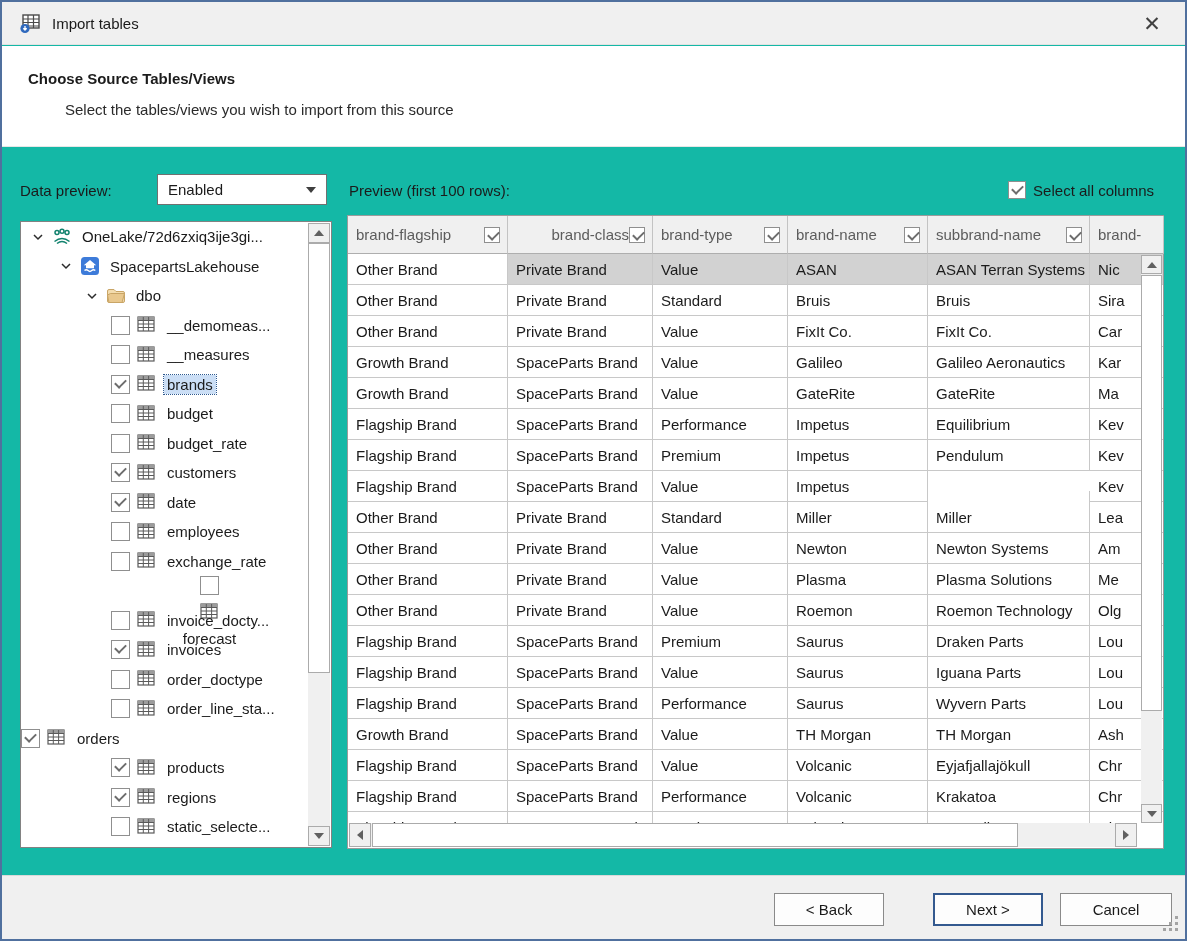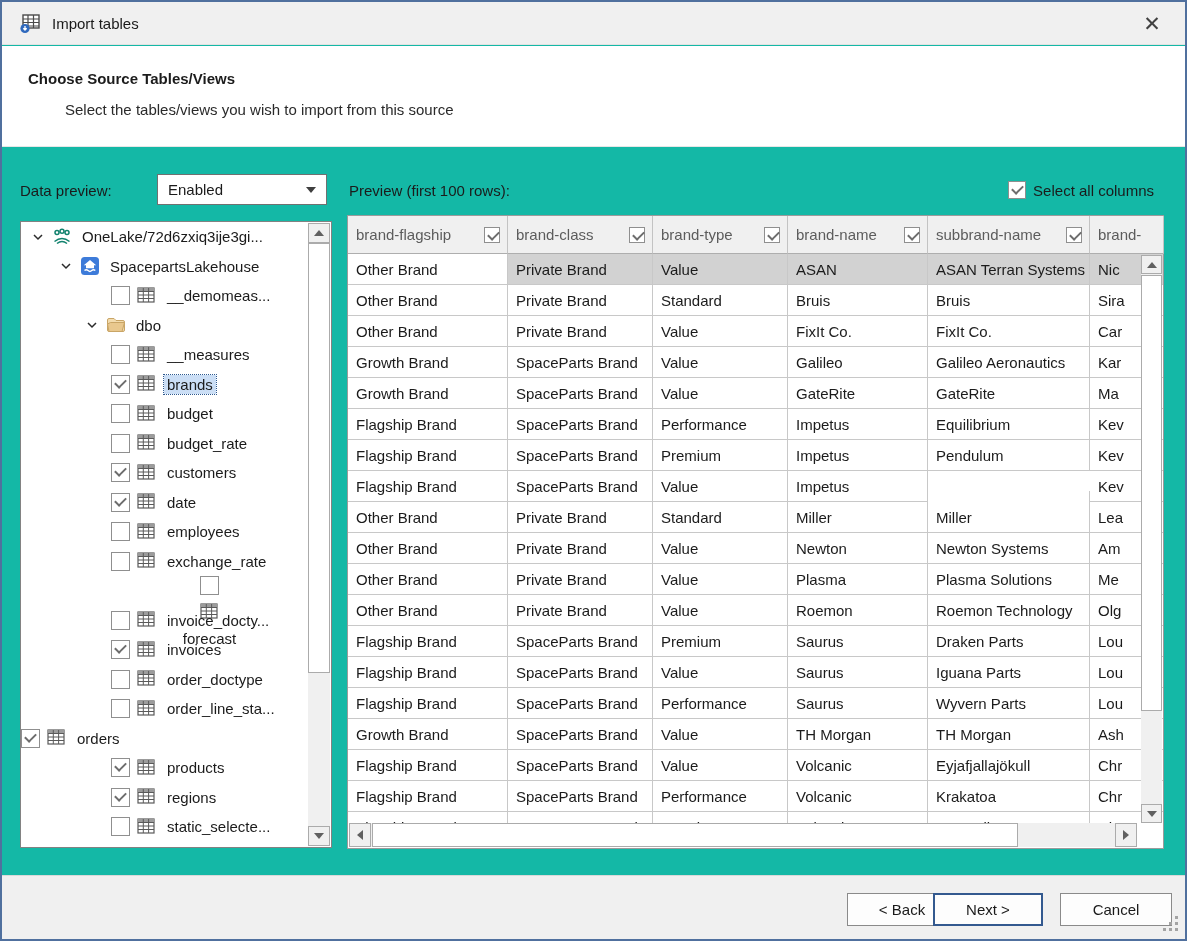--- a/index.html
+++ b/index.html
@@ -149,44 +149,44 @@
           </span>
           <span class="ticon">
             <svg width="20" height="20" viewBox="0 0 20 20">
               <rect x="1" y="1" width="18" height="18" rx="3.5" fill="#3d7bd9"></rect>
               <path d="M10 4 L16.2 9.2 H14 V12.2 H6 V9.2 H3.8 Z" fill="#ffffff"></path>
               <path d="M4.5 14.6 q1.8 -1.6 3.6 0 t3.6 0 t3.6 0" stroke="#ffffff" stroke-width="1.4" fill="none"></path>
             </svg>
           </span>
           <span class="tlabel">SpacepartsLakehouse</span>
         </div>
-        <div class="tree-row" style="padding-left: 90px;">
-          <span class="cb"></span>
-          <span class="ticon">
-            <svg width="18" height="18" viewBox="0 0 18 18">
-              <rect x="1" y="2" width="16" height="14" fill="#ffffff" stroke="#5a5a5a" stroke-width="1.2"></rect>
-              <rect x="1" y="2" width="16" height="3.5" fill="#9c9c9c"></rect>
-              <path d="M1 5.5 H17 M1 9 H17 M1 12.5 H17 M6.3 2 V16 M11.6 2 V16" stroke="#5a5a5a" stroke-width="1"></path>
-            </svg>
-          </span>
-          <span class="tlabel">__demomeas...</span>
-        </div>
         <div class="tree-row" style="padding-left: 64px;">
           <span class="chev">
             <svg width="14" height="14" viewBox="0 0 14 14">
               <path d="M3 5 L7 9 L11 5" stroke="#2b2b2b" stroke-width="1.5" fill="none"></path>
             </svg>
           </span>
           <span class="ticon">
             <svg width="20" height="20" viewBox="0 0 20 20">
               <path d="M1.5 5 a1.5 1.5 0 0 1 1.5 -1.5 H8 l2 2 h7 a1.5 1.5 0 0 1 1.5 1.5 V15 a1.5 1.5 0 0 1 -1.5 1.5 H3 A1.5 1.5 0 0 1 1.5 15 Z" fill="#f3dcae" stroke="#c9a566"></path>
               <path d="M1.5 9 L4.5 7.5 H18.5 L16 16.5 H3 Z" fill="#e9c88e" stroke="#c9a566"></path>
             </svg>
           </span>
           <span class="tlabel">dbo</span>
+        </div>
+        <div class="tree-row" style="padding-left: 90px;">
+          <span class="cb"></span>
+          <span class="ticon">
+            <svg width="18" height="18" viewBox="0 0 18 18">
+              <rect x="1" y="2" width="16" height="14" fill="#ffffff" stroke="#5a5a5a" stroke-width="1.2"></rect>
+              <rect x="1" y="2" width="16" height="3.5" fill="#9c9c9c"></rect>
+              <path d="M1 5.5 H17 M1 9 H17 M1 12.5 H17 M6.3 2 V16 M11.6 2 V16" stroke="#5a5a5a" stroke-width="1"></path>
+            </svg>
+          </span>
+          <span class="tlabel">__demomeas...</span>
         </div>
         <div class="tree-row" style="padding-left: 90px;">
           <span class="cb"></span>
           <span class="ticon">
             <svg width="18" height="18" viewBox="0 0 18 18">
               <rect x="1" y="2" width="16" height="14" fill="#ffffff" stroke="#5a5a5a" stroke-width="1.2"></rect>
               <rect x="1" y="2" width="16" height="3.5" fill="#9c9c9c"></rect>
               <path d="M1 5.5 H17 M1 9 H17 M1 12.5 H17 M6.3 2 V16 M11.6 2 V16" stroke="#5a5a5a" stroke-width="1"></path>
             </svg>
           </span>
@@ -389,21 +389,21 @@
         </div>
     </div>
   </div>
 
   <div class="grid">
     <div class="grid-header" id="grid-header">
         <div class="th" style="width: 160px;">
           <span class="thlabel">brand-flagship</span>
           <span class="cb small checked"></span>
         </div>
-        <div class="th" style="width: 145px;">
+        <div class="th" style="width: 145px; justify-content: flex-end;">
           <span class="thlabel">brand-class</span>
           <span class="cb small checked"></span>
         </div>
         <div class="th" style="width: 135px;">
           <span class="thlabel">brand-type</span>
           <span class="cb small checked"></span>
         </div>
         <div class="th" style="width: 140px;">
           <span class="thlabel">brand-name</span>
           <span class="cb small checked"></span>
@@ -586,21 +586,21 @@
           <span class="arr left"></span>
         </div>
       <div class="sb-thumb" style="left:23px; right:119px; top:0; height:24px;"></div>
       <div class="sb-btn" style="right:0; top:0; width:22px; height:24px;">
           <span class="arr right"></span>
         </div>
     </div>
   </div>
 
   <div class="footer">
-    <button class="btn" style="left:845px;">&lt; Back</button>
+    <button class="btn" style="left:772px;">&lt; Back</button>
     <button class="btn default" style="left:931px;">Next &gt;</button>
     <button class="btn" style="left:1058px; width:112px;">Cancel</button>
     <span class="grip">
       <svg width="16" height="16" viewBox="0 0 16 16">
         <g fill="#a3a3a3">
             <rect x="12" y="0" width="3" height="3"></rect>
             <rect x="12" y="6" width="3" height="3"></rect>
             <rect x="6" y="6" width="3" height="3"></rect>
             <rect x="12" y="12" width="3" height="3"></rect>
             <rect x="6" y="12" width="3" height="3"></rect>

